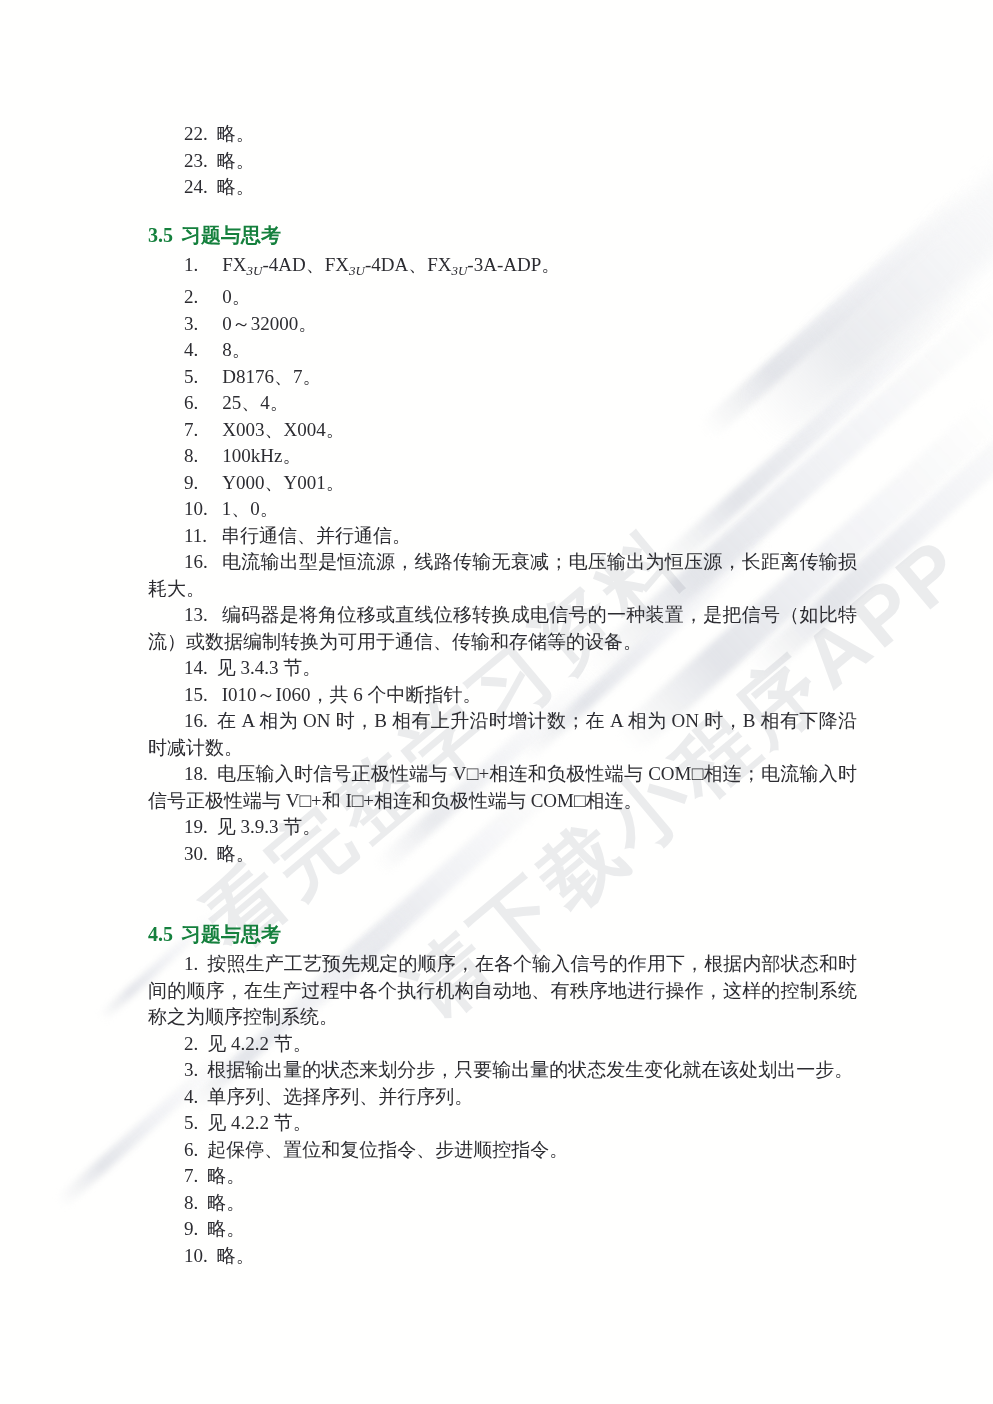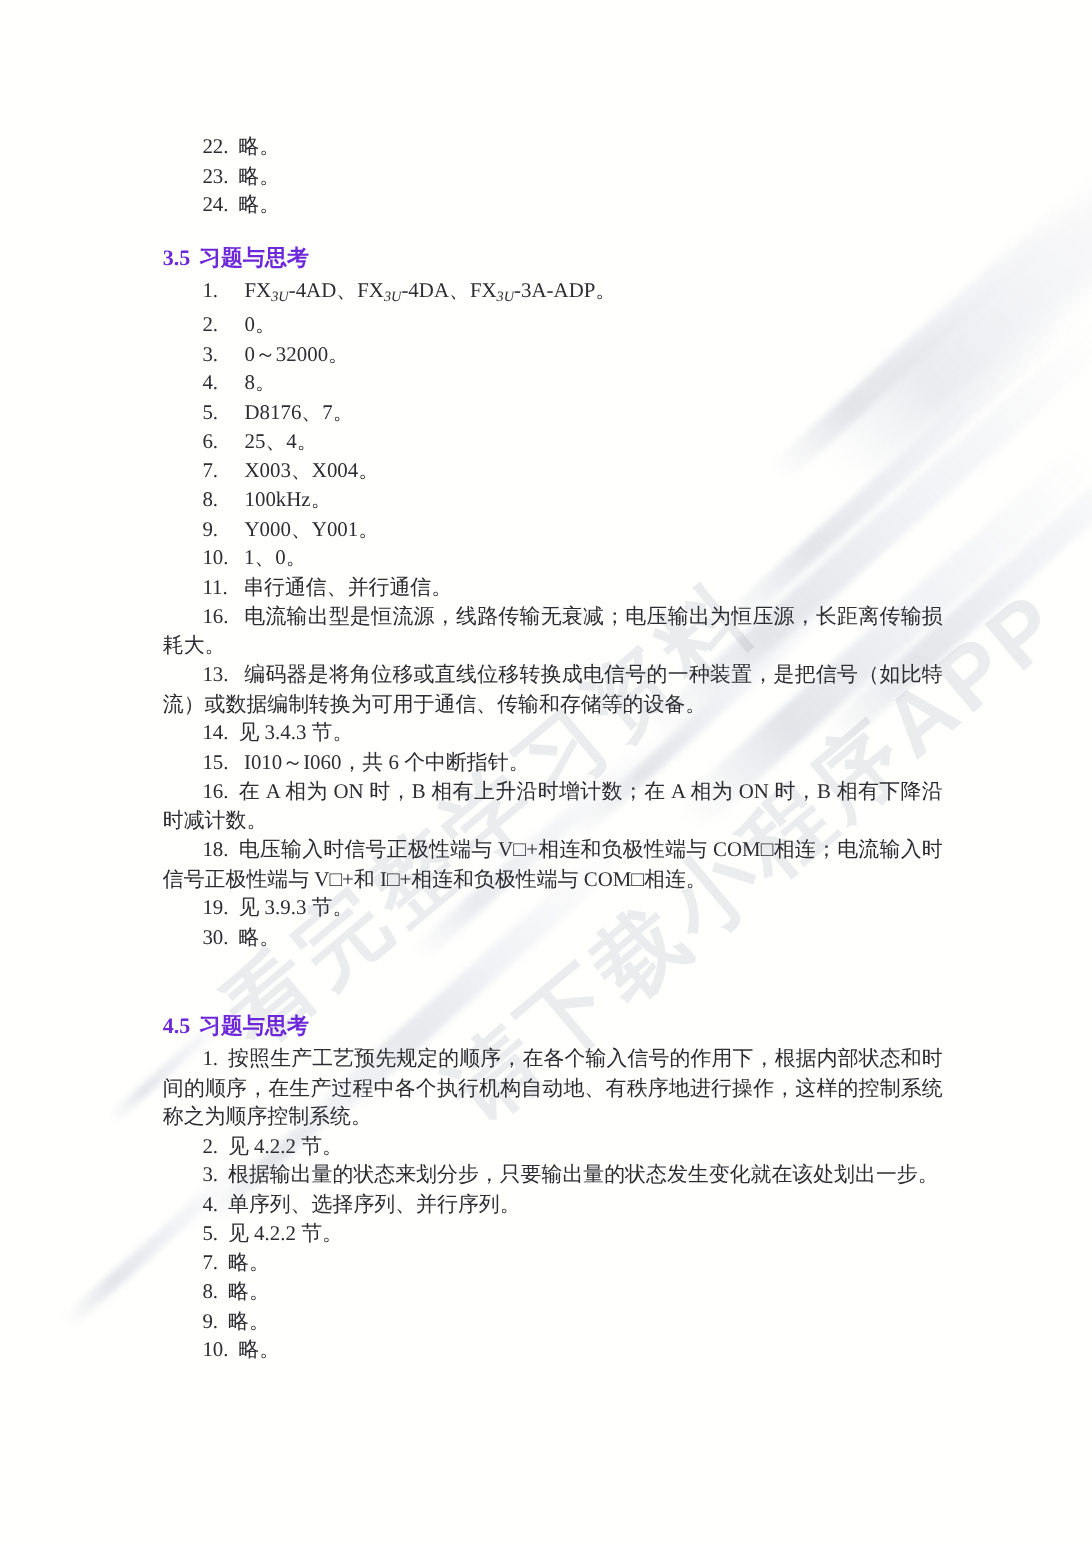--- a/index.html
+++ b/index.html
@@ -39,21 +39,21 @@
   }
   .wm1{left:215px;top:880px;}
   .wm2{left:420px;top:950px;}
   
   .content{
     position:relative;z-index:2;
     padding:121px 136px 0 148px;
     font-size:19px;line-height:26.5px;
   }
   .sec-heading{
-    margin:0;font-size:20px;line-height:27px;font-weight:700;color:#6d28d9;
+    margin:0;font-size:20px;line-height:27px;font-weight:700;color:#15803d;
   }
   .sec-heading .sec-num{font-family:"Liberation Serif","DejaVu Serif",serif;}
   .sec-heading .sec-title{font-family:"Liberation Sans","DejaVu Sans",sans-serif;margin-left:8px;}
   .h-35{margin-top:21px;margin-bottom:3px;}
   .h-45{margin-top:54px;margin-bottom:3px;}
   .item{margin:0;text-indent:36px;text-align:justify;}
   .item-num{margin-right:9px;}
   .gap-mid .item-num{margin-right:14px;}
   .gap-wide .item-num{margin-right:24px;}
   .sub{font-size:13px;vertical-align:-4px;font-style:italic;}
@@ -109,19 +109,20 @@
         <p class="item"><span class="item-num">19.</span><span>见 3.9.3 节。</span></p>
         <p class="item"><span class="item-num">30.</span><span>略。</span></p>
       </section>
       <section>
         <h2 class="sec-heading h-45"><span class="sec-num">4.5</span><span class="sec-title">习题与思考</span></h2>
         <p class="item"><span class="item-num">1.</span><span>按照生产工艺预先规定的顺序，在各个输入信号的作用下，根据内部状态和时间的顺序，在生产过程中各个执行机构自动地、有秩序地进行操作，这样的控制系统称之为顺序控制系统。</span></p>
         <p class="item"><span class="item-num">2.</span><span>见 4.2.2 节。</span></p>
         <p class="item"><span class="item-num">3.</span><span>根据输出量的状态来划分步，只要输出量的状态发生变化就在该处划出一步。</span></p>
         <p class="item"><span class="item-num">4.</span><span>单序列、选择序列、并行序列。</span></p>
         <p class="item"><span class="item-num">5.</span><span>见 4.2.2 节。</span></p>
+        <p class="item"><span class="item-num">6.</span><span>起保停、置位和复位指令、步进顺控指令。</span></p>
         <p class="item"><span class="item-num">7.</span><span>略。</span></p>
         <p class="item"><span class="item-num">8.</span><span>略。</span></p>
         <p class="item"><span class="item-num">9.</span><span>略。</span></p>
         <p class="item"><span class="item-num">10.</span><span>略。</span></p>
       </section>
     </div>
 </div>
 
 </body></html>

